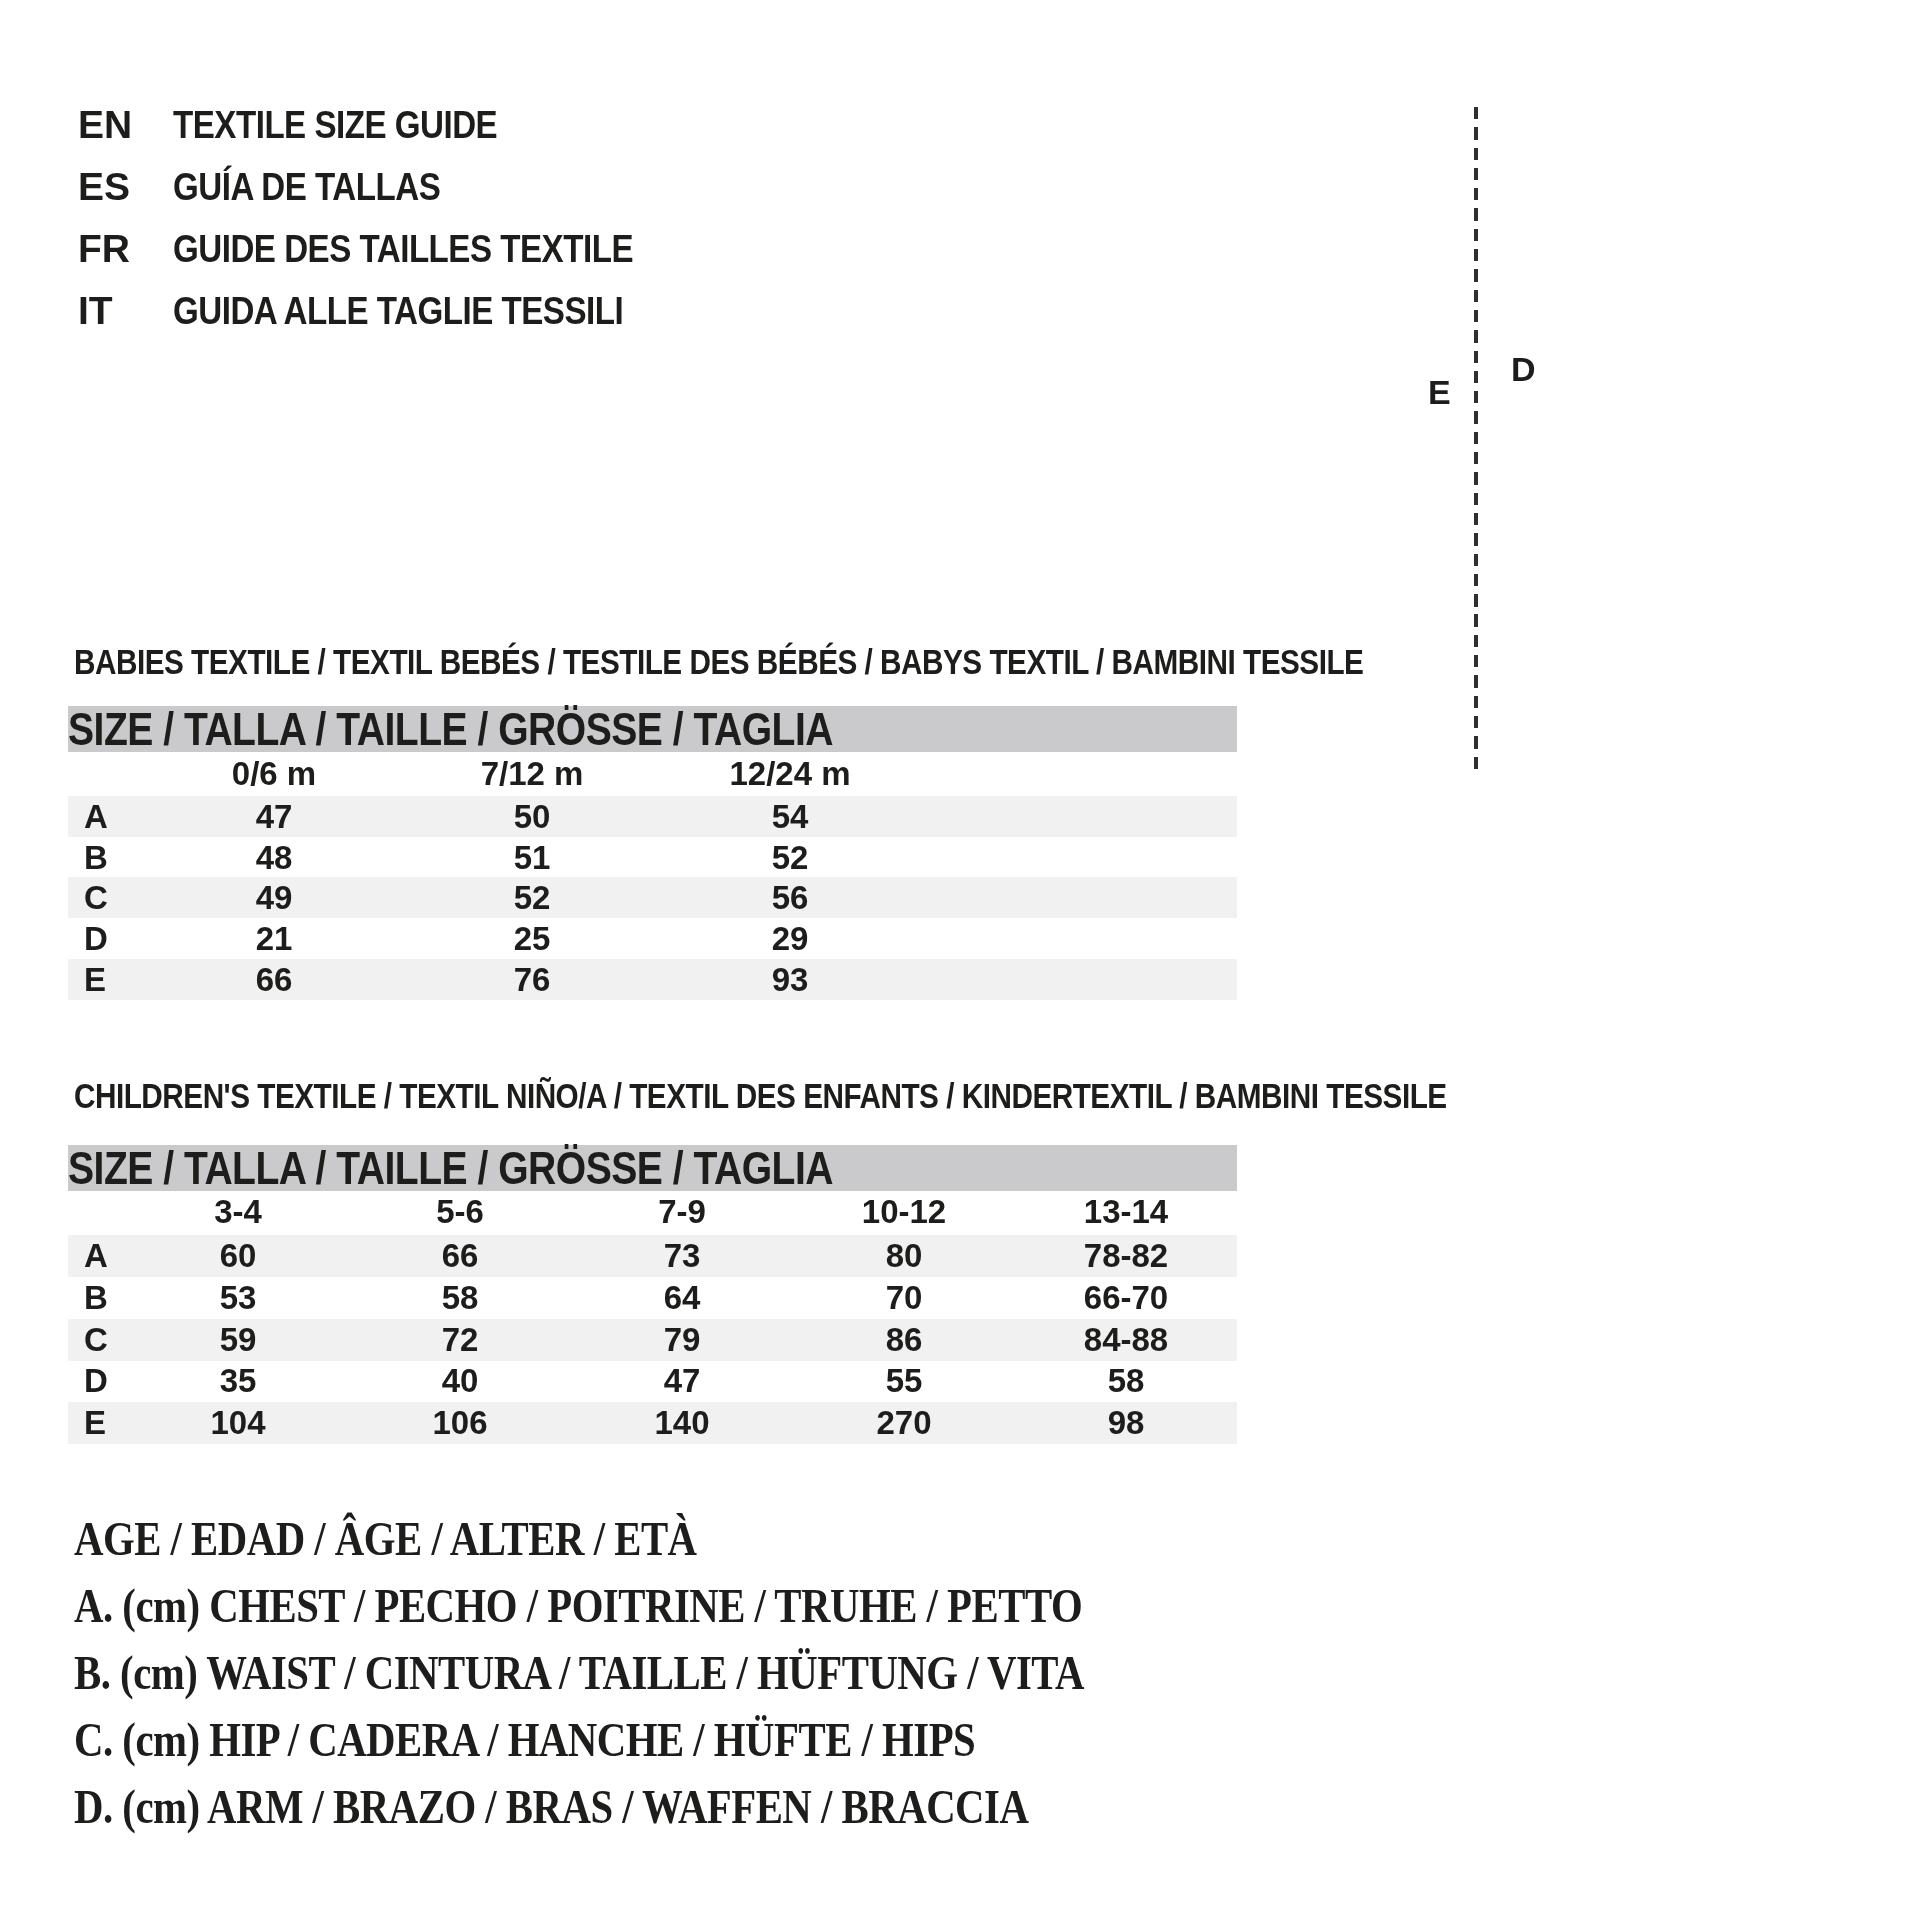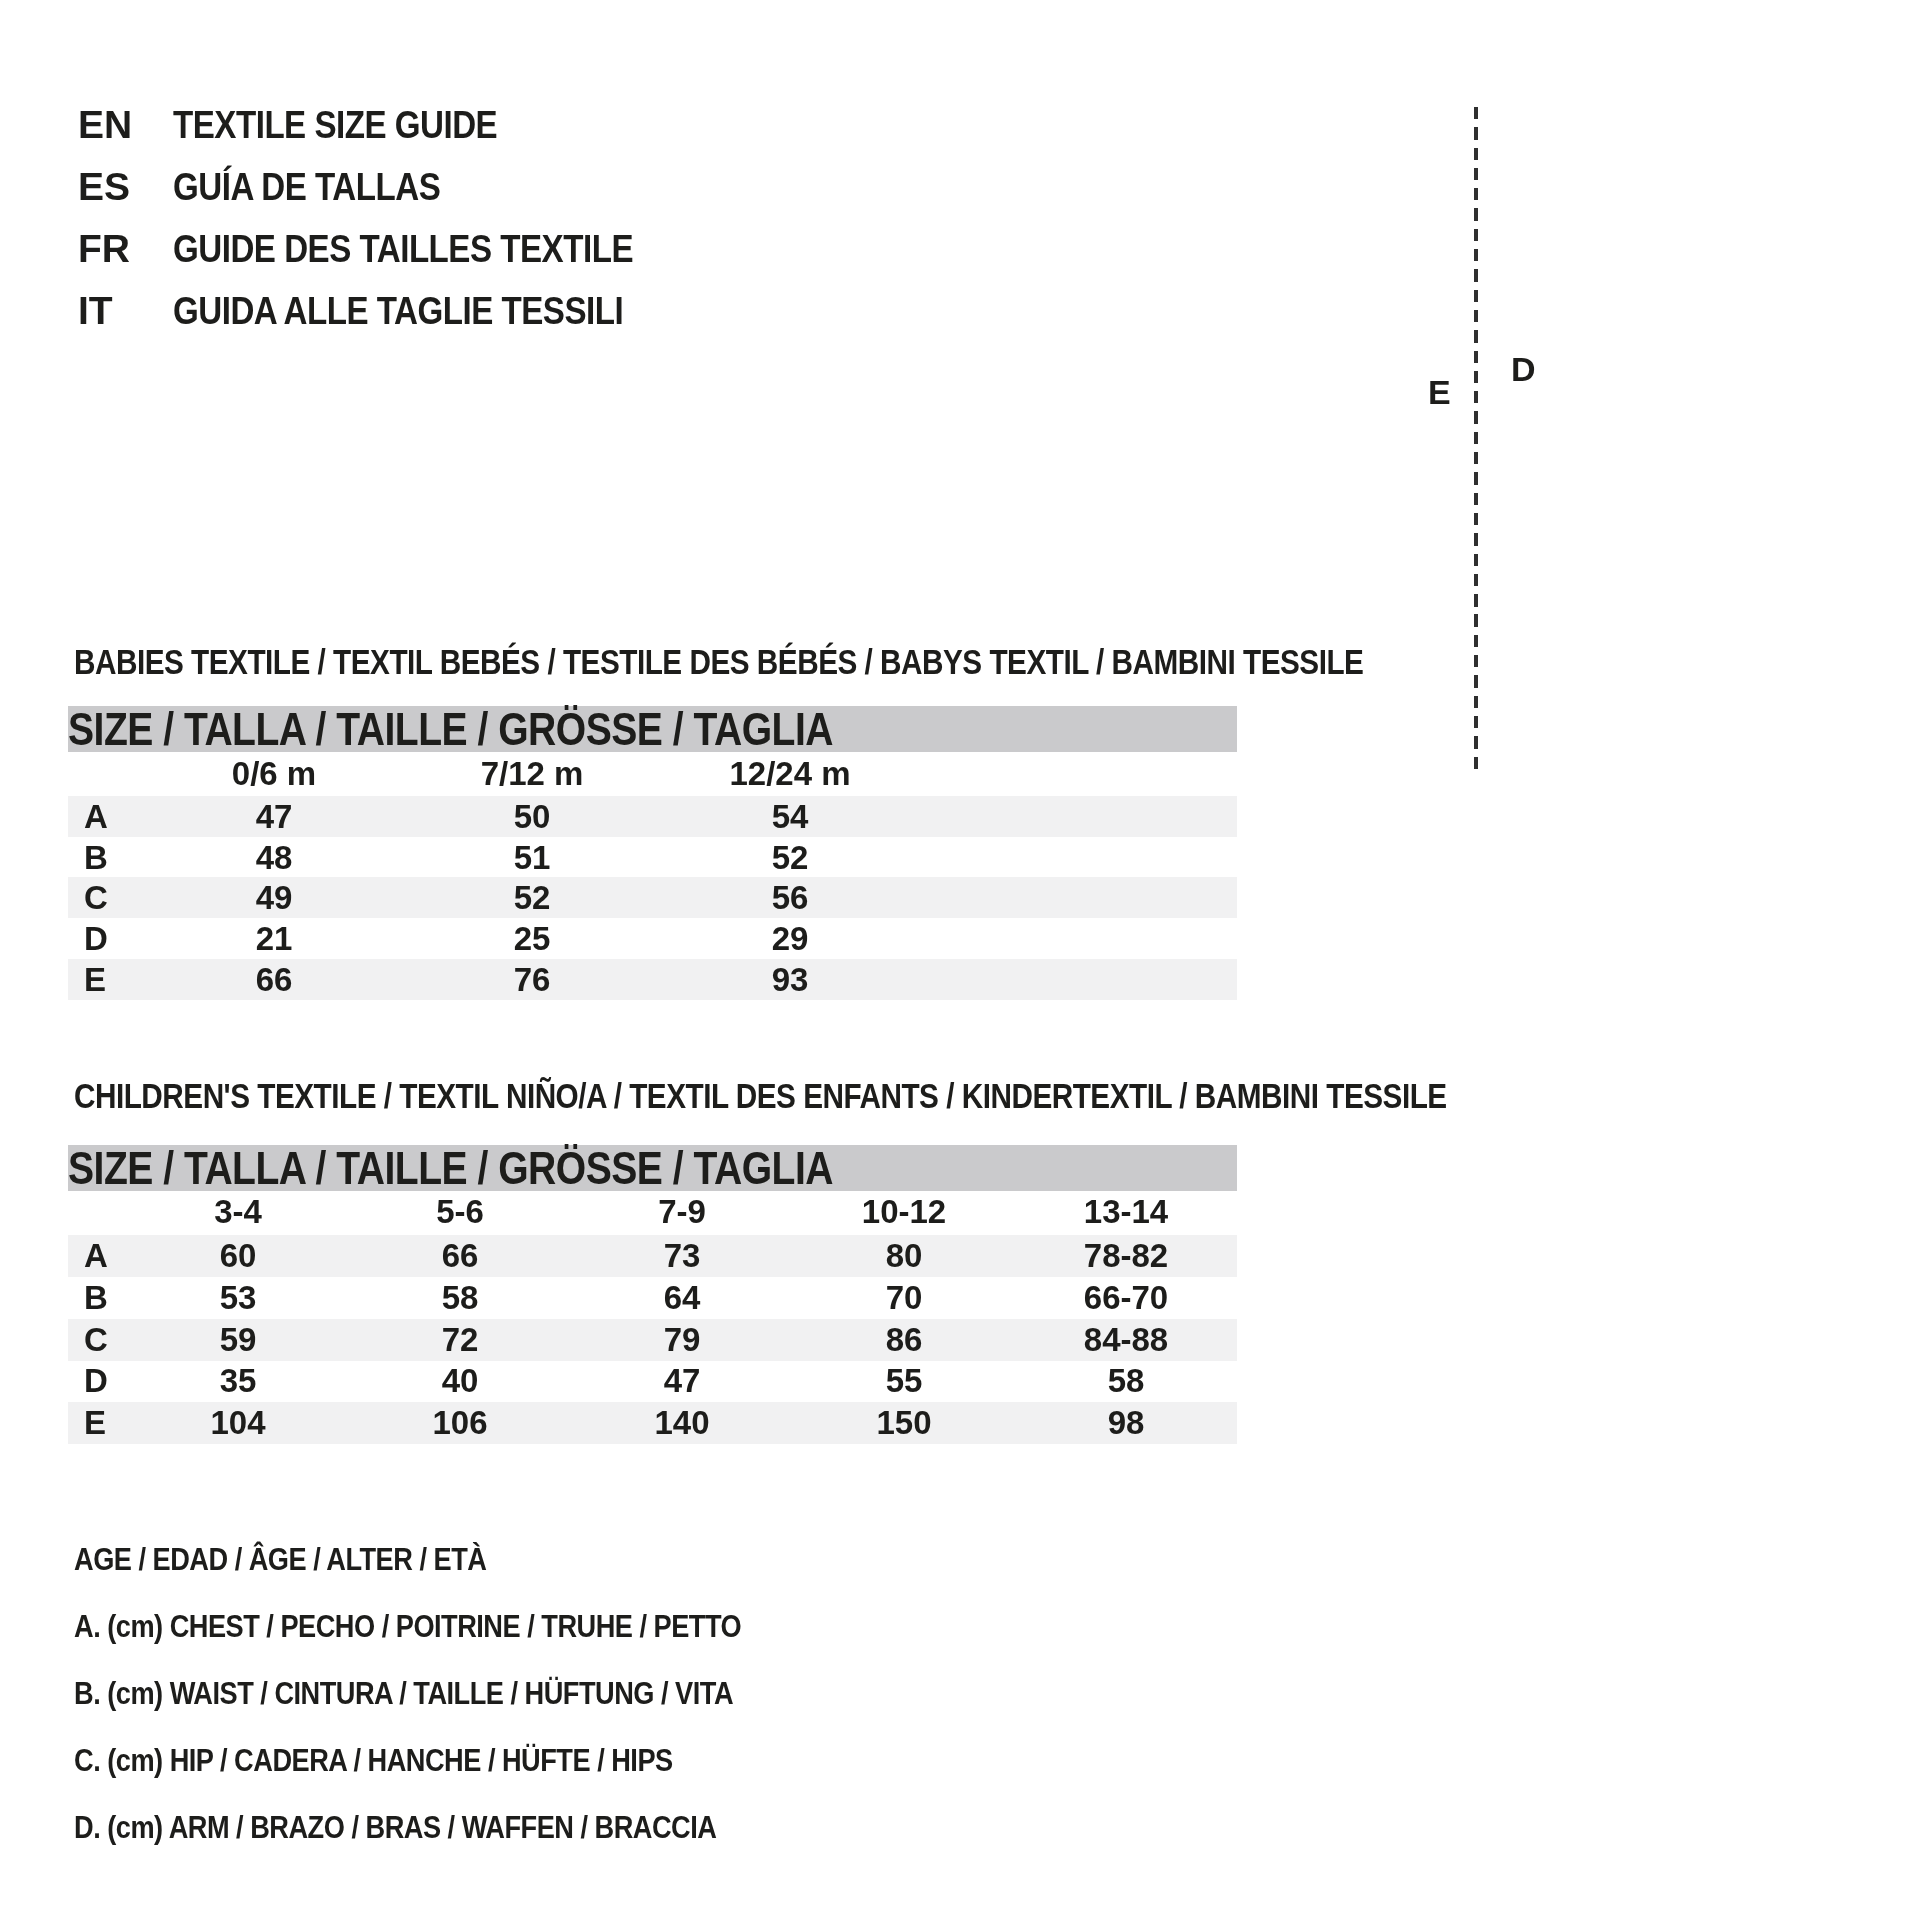--- a/index.html
+++ b/index.html
@@ -32,21 +32,21 @@
     font-size:46px;
   }
   .trow{left:68px;width:1169px;display:grid;align-items:center;font-size:33px;}
   .grid-b{grid-template-columns:59px 222px 222px 222px 1fr;gap:36px;}
   .grid-c{grid-template-columns:59px 222px 222px 222px 222px 222px 1fr;}
   .trow .rlabel{padding-left:16px;box-sizing:border-box;text-align:left;}
   .trow .val{text-align:center;}
   .stripe{background:var(--row_stripe_bg,#f1f1f2);}
 
   
-  .legend-line{height:67px;display:flex;align-items:flex-end;font-size:32px;}
+  .legend-line{height:67px;display:flex;align-items:flex-start;font-size:48px;font-family:Liberation Serif, serif;}
 
   
   .vdash{
     width:4.3px;
     background:repeating-linear-gradient(180deg,var(--measure_dark,#2f2f2f) 0 12.3px,transparent 12.3px 20.3px);
   }
   .ydash{
     height:6.2px;
     background:repeating-linear-gradient(90deg,var(--measure_yellow,#f2cf1a) 0 13.6px,transparent 13.6px 22px);
   }
@@ -210,21 +210,21 @@
     <span class="val">47</span>
     <span class="val">55</span>
     <span class="val">58</span>
     <span></span>
   </div>
   <div class="abs trow grid-c stripe" style="top:1402px;height:42px;">
     <span class="rlabel">E</span>
     <span class="val">104</span>
     <span class="val">106</span>
     <span class="val">140</span>
-    <span class="val">150</span>
+    <span class="val">270</span>
     <span class="val">98</span>
     <span></span>
   </div>
 
   <div class="abs" style="left:74px;top:1511px;">
     <div class="legend-line">
       <span class="cond">AGE / EDAD / ÂGE / ALTER / ETÀ</span>
     </div>
     <div class="legend-line">
       <span class="cond">A. (cm) CHEST / PECHO / POITRINE / TRUHE / PETTO</span>

